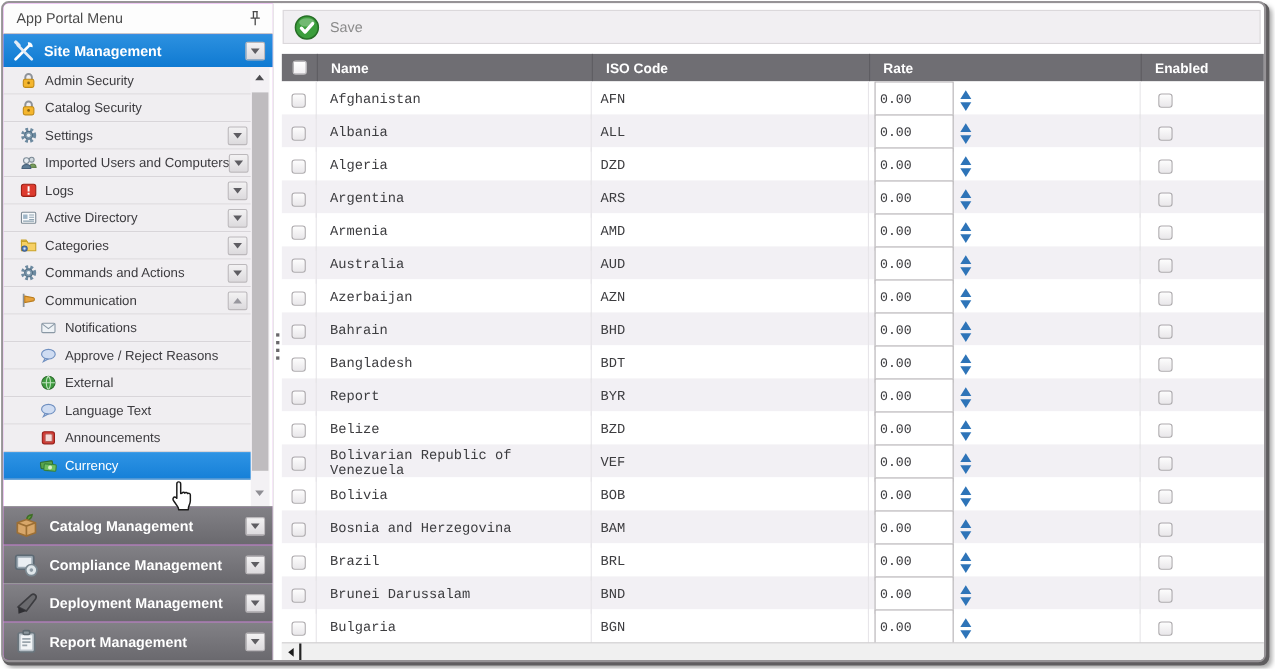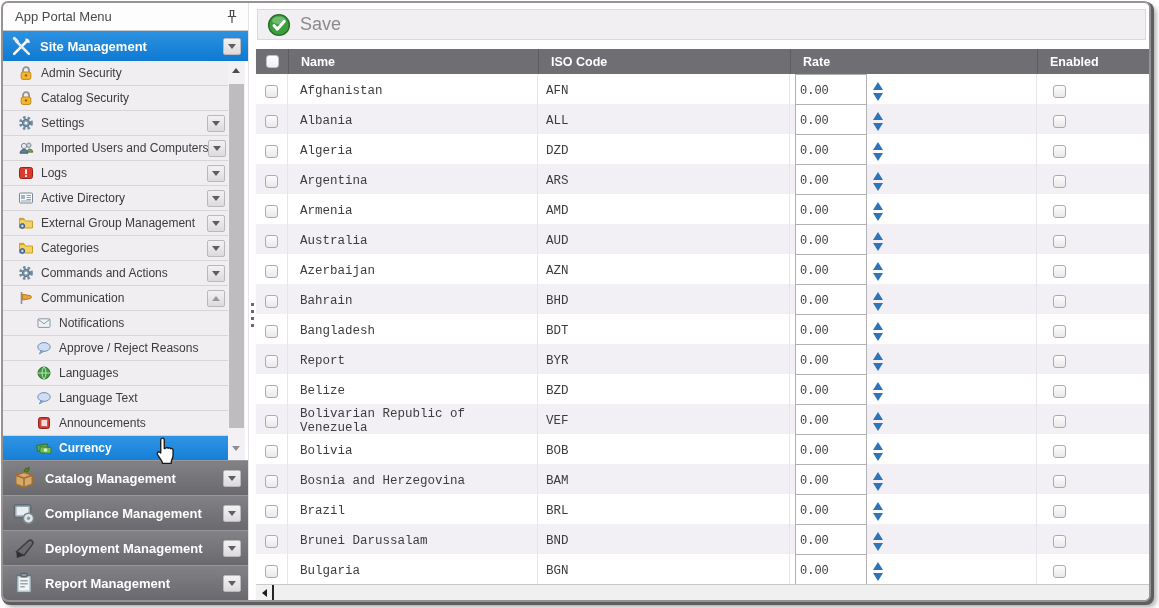--- a/index.html
+++ b/index.html
@@ -25,21 +25,21 @@
   .sec-blue .dd{ margin-left:auto; }
 
   .items-wrap{ flex:1; position:relative; background:#fff; overflow:hidden; }
   .items{ position:absolute; left:0; top:0; width:225px; }
   .side-item{ height:25px; display:flex; align-items:center; padding-left:15px;
     background:#f0eef1; border-bottom:1px solid #d8d5d9; font-size:12px; color:#3c3b3f; cursor:default; }
   .side-item .icn{ width:16px; height:16px; margin-right:7px; }
   .side-item .lbl{ white-space:nowrap; }
   .side-item.lvl2{ padding-left:33px; }
   .side-item .dd{ margin-left:auto; margin-right:3px; }
-  .side-item.selected{ background:linear-gradient(#2f94e4,#1680d8); color:#fff; border-bottom-color:#0e6ec0;font-weight:bold; }
+  .side-item.selected{ background:linear-gradient(#2f94e4,#1680d8); color:#fff; border-bottom-color:#0e6ec0; }
 
   .dd{ width:18px; height:17px; flex-shrink:0; display:flex; align-items:center; justify-content:center;
     background:linear-gradient(#f3f2f3,#dcdadd); border:1px solid #bbb8bb; border-radius:2px; }
   .tri-down{ width:0; height:0; border-left:4px solid transparent; border-right:4px solid transparent; border-top:5px solid #5e5d62; }
   .tri-up{ width:0; height:0; border-left:4px solid transparent; border-right:4px solid transparent; border-bottom:5px solid #98979e; }
 
   .vscroll{ position:absolute; top:0; right:3px; width:17px; height:100%; background:#f3f1f4; }
   .vs-up{ position:absolute; top:7px; left:4px; width:0; height:0;
     border-left:4.5px solid transparent; border-right:4.5px solid transparent; border-bottom:5px solid #4d4c50; }
   .vs-thumb{ position:absolute; top:23px; bottom:32px; left:1px; width:15px; background:#bfbcbf; }
@@ -54,21 +54,21 @@
 
   
   .splitter{ width:8px; flex-shrink:0; background:#fff; border-left:1px solid #e6e4e6; position:relative; }
   .grip{ position:absolute; top:300px; left:2px; display:flex; flex-direction:column; gap:4px; }
   .grip i{ width:3px; height:3px; background:#6a686b; }
 
   
   .main{ flex:1; min-width:0; display:flex; flex-direction:column; background:#fff; }
   .toolbar{ margin:6px 3px 0 1px; height:31px; flex-shrink:0; background:#f1eff2; border:1px solid #dbd8db;
     display:flex; align-items:center; padding-left:9px; }
-  .save-btn{ display:flex; align-items:center; gap:9px; font-size:18px; color:#8b8b8b; cursor:default; }
+  .save-btn{ display:flex; align-items:center; gap:9px; font-size:13px; color:#8b8b8b; cursor:default; }
   .save-btn .icn{ width:24px; height:24px; }
 
   .g-header{ margin-top:9px; flex-shrink:0; display:grid; grid-template-columns:32px 250px 252px 247px 1fr;
     height:25px; background:#6f6e73; color:#fff; font-size:12.5px; font-weight:bold; }
   .hc{ display:flex; align-items:center; padding-left:12px; border-left:1px solid #5e5d62; }
   .hc:first-child{ border-left:none; justify-content:center; padding-left:0; }
 
   .rows{ flex-shrink:0; }
   .row{ display:grid; grid-template-columns:32px 250px 252px 247px 1fr; height:30px; background:#fff;
     font-size:12.5px; color:#3d3d40;font-family:Liberation Mono, monospace; }
@@ -206,34 +206,20 @@
           </div>
           <div class="side-item">
             <span class="icn" style="width:16px;height:16px">
               <svg viewBox="0 0 16 16">
                 <path d="M1.5 4.5h5l1 1.5h7v7h-13z" fill="#f7d064" stroke="#c9a227"></path>
                 <path d="M1.5 4.5v-1.2h4.2l.8 1.2z" fill="#e7bd4a" stroke="#c9a227"></path>
                 <circle cx="4.3" cy="11" r="2.4" fill="#5d87c6" stroke="#3c5f92"></circle>
                 <circle cx="4.3" cy="11" r="1" fill="#dce7f5"></circle>
               </svg>
             </span>
-            <span class="lbl">External Group Management</span>
-            <span class="dd">
-              <span class="tri-down"></span>
-            </span>
-          </div>
-          <div class="side-item">
-            <span class="icn" style="width:16px;height:16px">
-              <svg viewBox="0 0 16 16">
-                <path d="M1.5 4.5h5l1 1.5h7v7h-13z" fill="#f7d064" stroke="#c9a227"></path>
-                <path d="M1.5 4.5v-1.2h4.2l.8 1.2z" fill="#e7bd4a" stroke="#c9a227"></path>
-                <circle cx="4.3" cy="11" r="2.4" fill="#5d87c6" stroke="#3c5f92"></circle>
-                <circle cx="4.3" cy="11" r="1" fill="#dce7f5"></circle>
-              </svg>
-            </span>
             <span class="lbl">Categories</span>
             <span class="dd">
               <span class="tri-down"></span>
             </span>
           </div>
           <div class="side-item">
             <span class="icn" style="width:16px;height:16px">
               <svg viewBox="0 0 16 16">
                 <circle cx="8" cy="8" r="5.4" fill="none" stroke="#6d8aa0" stroke-width="3" stroke-dasharray="2.4 2"></circle>
                 <circle cx="8" cy="8" r="3.6" fill="#7d97ab" stroke="#4f6d84"></circle>
@@ -275,21 +261,21 @@
             </span>
             <span class="lbl">Approve / Reject Reasons</span>
           </div>
           <div class="side-item lvl2">
             <span class="icn" style="width:16px;height:16px">
               <svg viewBox="0 0 16 16">
                 <circle cx="8" cy="8" r="6" fill="#3f9b3f" stroke="#2c6e2c"></circle>
                 <path d="M2 8h12M8 2c2.5 2 2.5 10 0 12M8 2c-2.5 2-2.5 10 0 12" fill="none" stroke="#bfe3bf" stroke-width="1"></path>
               </svg>
             </span>
-            <span class="lbl">Languages</span>
+            <span class="lbl">External</span>
           </div>
           <div class="side-item lvl2">
             <span class="icn" style="width:16px;height:16px">
               <svg viewBox="0 0 16 16">
                 <ellipse cx="8" cy="7" rx="6.2" ry="4.4" fill="#cfdcf2" stroke="#6f8fc0"></ellipse>
                 <path d="M5 10.8l-1.6 3 4.2-2.3z" fill="#cfdcf2" stroke="#6f8fc0"></path>
               </svg>
             </span>
             <span class="lbl">Language Text</span>
           </div>

